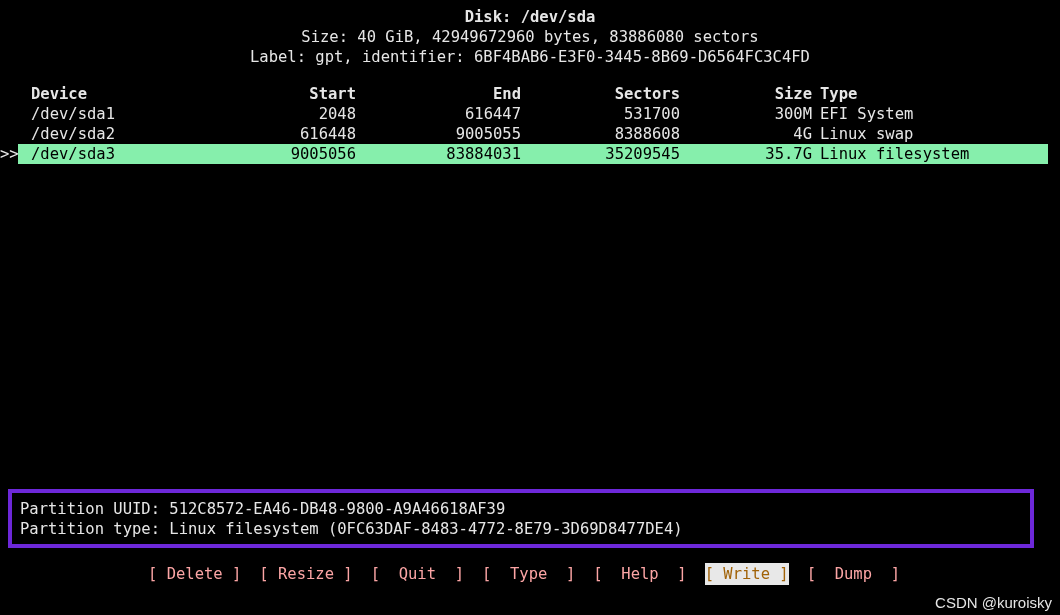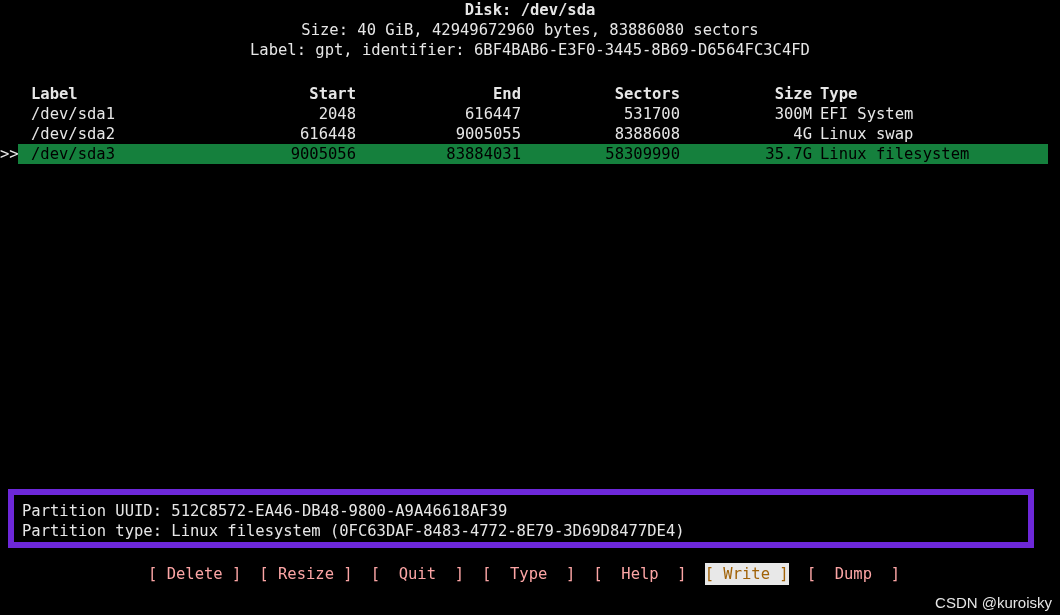--- a/index.html
+++ b/index.html
@@ -19,21 +19,21 @@
     position: relative;
     width: 1060px;
     height: 615px;
     background: #000000;
   }
 
   
   .header {
     position: absolute;
     left: 0;
-    top: 0;
+    top: 7px;
     width: 1060px;
     text-align: center;
     font-size: 15.5px;
     line-height: 20px;
     letter-spacing: 0px;
   }
   .header .line {
     white-space: pre;
   }
   .header .line.bold {
@@ -67,21 +67,21 @@
     color: #e6e6e6;
   }
   .rowbody {
     position: absolute;
     left: 18px;
     top: 0;
     width: 1030px;
     height: 20px;
   }
   .prow.selected .rowbody {
-    background: #15803d;
+    background: #86efac;
     color: #000000;
   }
   .cell {
     position: absolute;
     top: 0;
     white-space: pre;
   }
   
   .c-device { left: 13px;  text-align: left; }
   .c-start  { left: 0px;   width: 338px; text-align: right; }
@@ -90,21 +90,21 @@
   .c-size   { left: 0px;   width: 794px; text-align: right; }
   .c-type   { left: 802px; text-align: left; }
 
   
   .infobox {
     position: absolute;
     left: 8px;
     top: 489px;
     width: 1026px;
     height: 59px;
-    border: 6px solid #6d28d9;
+    border: 4px solid #6d28d9;
     box-sizing: border-box;
   }
   .infobox .iline {
     position: absolute;
     left: 8px;
     font-size: 15.5px;
     line-height: 20px;
     white-space: pre;
     color: #e6e6e6;
   }
@@ -159,21 +159,21 @@
   <div class="header">
     <div class="line bold">Disk: /dev/sda</div>
     <div class="line">Size: 40 GiB, 42949672960 bytes, 83886080 sectors</div>
     <div class="line">Label: gpt, identifier: 6BF4BAB6-E3F0-3445-8B69-D6564FC3C4FD</div>
   </div>
 
   <div class="ptable">
 
     <div class="prow header-row">
       <div class="rowbody">
-        <span class="cell c-device">Label</span>
+        <span class="cell c-device">Device</span>
         <span class="cell c-start">Start</span>
         <span class="cell c-end">End</span>
         <span class="cell c-size">Size</span>
         <span class="cell c-sect">Sectors</span>
         <span class="cell c-type">Type</span>
       </div>
     </div>
 
     <div class="prow">
       <span class="marker"></span>
@@ -198,21 +198,21 @@
         <span class="cell c-type">Linux swap</span>
       </div>
     </div>
 
     <div class="prow selected">
       <span class="marker">&gt;&gt;</span>
       <div class="rowbody">
         <span class="cell c-device">/dev/sda3</span>
         <span class="cell c-start">9005056</span>
         <span class="cell c-end">83884031</span>
-        <span class="cell c-sect">58309990</span>
+        <span class="cell c-sect">35209545</span>
         <span class="cell c-size">35.7G</span>
         <span class="cell c-type">Linux filesystem</span>
       </div>
     </div>
 
   </div>
 
   <div class="infobox">
     <div class="iline l1">Partition UUID: 512C8572-EA46-DB48-9800-A9A46618AF39</div>
     <div class="iline l2">Partition type: Linux filesystem (0FC63DAF-8483-4772-8E79-3D69D8477DE4)</div>

